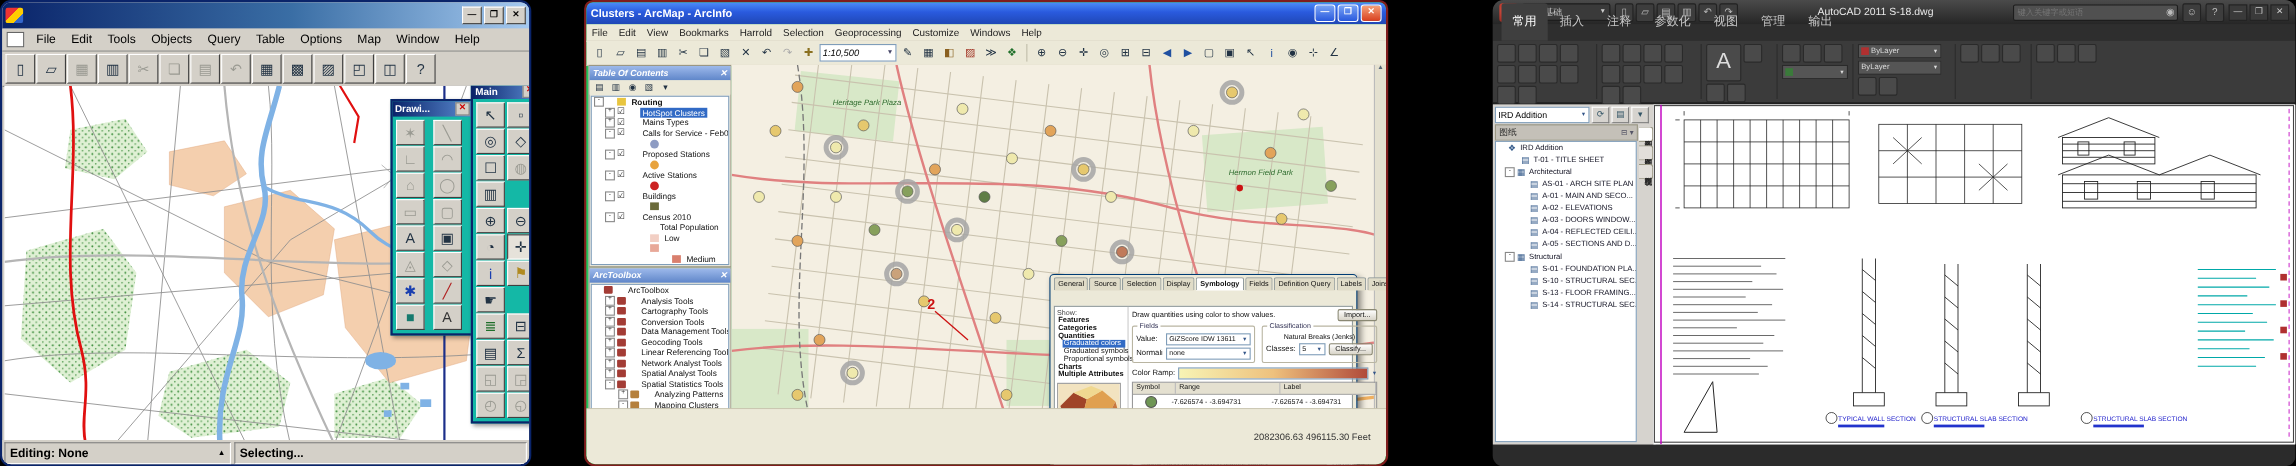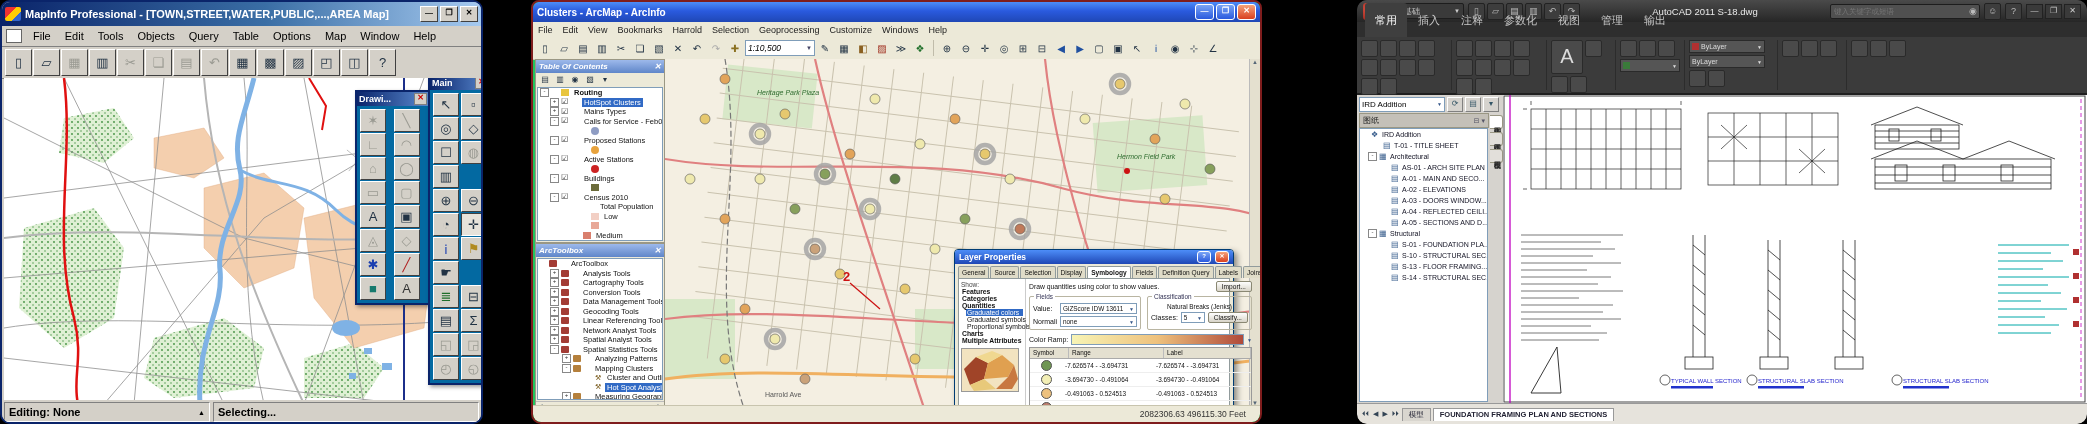--- a/index.html
+++ b/index.html
@@ -17,21 +17,21 @@
   .mi-menu{padding:0 7px;}
   .mi-toolbar{position:absolute;left:0;top:45px;right:0;height:31px;background:#d4d0c8;border-bottom:1px solid #808080;display:flex;align-items:center;padding-left:3px;gap:1px;}
   .tbtn{width:25px;height:25px;background:#d4d0c8;border:1px solid;border-color:#fff #404040 #404040 #fff;display:flex;align-items:center;justify-content:center;font-size:13px;color:#234;flex:none;}
   .tbtn.dis{color:#9a9a92;}
   .tbtn.sp{visibility:hidden;border:none;}
   .tbtn.act{border-color:#404040 #fff #fff #404040;background:#e6e2da;}
   .mi-map{position:absolute;left:2px;top:76px;width:477px;height:326px;background:#fff;overflow:hidden;}
   .mi-status{position:absolute;left:0;bottom:0;right:0;height:22px;background:#d4d0c8;display:flex;gap:3px;padding:2px 2px 0 2px;box-sizing:border-box;}
   .st-cell{border:1px solid;border-color:#808080 #fff #fff #808080;font-size:11px;font-weight:bold;padding:1px 4px;display:flex;align-items:center;white-space:nowrap;overflow:hidden;background:#d4d0c8;}
   .st-cell .ar{margin-left:auto;font-size:7px;padding-left:6px;}
-  .flt{position:absolute;background:#0369a1;border:2px solid #0a246a;box-shadow:2px 2px 4px rgba(0,0,0,.4);}
+  .flt{position:absolute;background:#14b8a6;border:2px solid #0a246a;box-shadow:2px 2px 4px rgba(0,0,0,.4);}
   .flt-title{height:14px;background:linear-gradient(to right,#0a246a,#5a8ad0);color:#fff;font-size:9px;font-weight:bold;display:flex;align-items:center;padding:0 2px;}
   .flt-x{margin-left:auto;width:11px;height:10px;background:#d4d0c8;border:1px solid #808080;color:#c00;font-size:8px;line-height:8px;text-align:center;font-weight:bold;}
   .flt-grid{display:grid;grid-template-columns:repeat(2,1fr);gap:1px;padding:3px;}
   .flt-grid .tbtn{width:24px;height:21px;}
   
   .am{left:531px;width:731px;background:#22c55e;border:2px solid #7f1d1d;border-radius:8px 8px 10px 10px;}
   .am-title{position:absolute;left:0;top:0;right:0;height:20px;background:linear-gradient(to bottom,#4d8df8,#2a5ade 45%,#1f47b5);color:#fff;font-weight:bold;font-size:10px;display:flex;align-items:center;padding:0 4px;border-radius:6px 6px 0 0;}
   .am .wbx{width:17px;height:14px;border-radius:3px;border:1px solid #fff;font-size:8px;line-height:12px;text-align:center;color:#fff;background:linear-gradient(#7aa4f5,#2a5ade);}
   .am .wbx.close{background:linear-gradient(#f5a27a,#d9401f);}
   .am-menu{position:absolute;left:0;top:20px;right:0;height:15px;background:#ece9d8;border-bottom:1px solid #c8c4ae;display:flex;align-items:center;font-size:9px;color:#222;}
@@ -57,21 +57,21 @@
   .trow .sw{width:8px;height:7px;margin-right:3px;flex:none;}
   .trow .sw.rnd{border-radius:50%;height:8px;}
   .trow .ic{width:8px;height:7px;margin-right:2px;flex:none;border-radius:1px;}
   .trow .ic:empty{background:transparent;}
   .trow .tg{width:8px;font-size:7px;margin-right:2px;flex:none;color:#7a5c1e;}
   .trow .lbl{padding:0 2px;overflow:hidden;}
   .trow .lbl.bold{font-weight:bold;}
   .hscroll{height:9px;background:#ece9d8;border-top:1px solid #bbb;flex:none;display:flex;justify-content:space-between;font-size:6px;color:#567;padding:0 2px;}
   .am-map{position:absolute;left:132px;top:0;right:10px;bottom:0;background:#f4efe2;overflow:hidden;}
   .vscroll{position:absolute;right:0;top:0;bottom:0;width:10px;background:#e4e0cf;border-left:1px solid #bbb;display:flex;flex-direction:column;justify-content:space-between;align-items:center;font-size:6px;color:#567;}
-  .am-status{position:absolute;left:0;bottom:0;right:0;height:16px;background:#ece9d8;border-top:1px solid #c8c4ae;display:flex;align-items:center;justify-content:flex-end;font-size:8.5px;color:#333;padding:0 14px;border-radius:0 0 8px 8px;}
+  .am-status{position:absolute;left:0;bottom:0;right:0;height:16px;background:#ece9d8;border-top:1px solid #c8c4ae;display:flex;align-items:center;justify-content:flex-end;font-size:8.5px;color:#333;padding:17px 14px;border-radius:0 0 8px 8px;}
   
   .dlg{position:absolute;left:421px;top:190px;width:278px;height:212px;background:#ece9d8;border:1px solid #003c74;border-radius:4px 4px 0 0;box-shadow:3px 3px 6px rgba(0,0,0,.45);font-size:7px;color:#111;}
   .dlg-title{height:14px;background:linear-gradient(to bottom,#4d8df8,#1f47b5);border-radius:3px 3px 0 0;color:#fff;font-weight:bold;font-size:8.5px;display:flex;align-items:center;padding:0 4px;}
   .dlg-title .wbx{width:12px;height:10px;font-size:6px;line-height:9px;margin-left:2px;}
   .dlg-tabs{display:flex;height:12px;margin:2px 3px 0 3px;gap:1px;}
   .dtab{background:#e0dcc8;border:1px solid #919b9c;border-bottom:none;border-radius:2px 2px 0 0;padding:0 3px;font-size:6.6px;line-height:11px;white-space:nowrap;}
   .dtab.act{background:#fff;position:relative;top:0;font-weight:bold;}
   .dlg-body{position:absolute;left:3px;right:3px;top:28px;bottom:20px;background:#fff;border:1px solid #919b9c;display:flex;}
   .dshow{width:62px;border-right:1px solid #ccc;padding:2px;}
   .dshow .hd{font-size:6.5px;color:#444;}
@@ -145,21 +145,20 @@
   svg text{font-family:"Liberation Sans",sans-serif;}
 </style>
 </head>
 <body>
 
 <div class="stage">
 
   <section class="win mi">
     <div class="mi-title">
       <span class="mi-logo"></span>
-      <span>MapInfo Professional - [TOWN,STREET,WATER,PUBLIC,...,AREA Map]</span>
       <span class="winbtns">
         <span class="wb">—</span>
         <span class="wb">❐</span>
         <span class="wb">✕</span>
       </span>
     </div>
     <div class="mi-menubar">
       <span class="mi-doc"></span>
 
     <span class="mi-menu">File</span>
@@ -499,21 +498,21 @@
               <span class="lbl">Low</span>
             </div>
 
             <div class="trow" style="padding-left: 34px;">
               <span class="exp"></span>
               <span class="chk"></span>
               <span class="sw" style="background-color: rgb(232, 168, 152);"></span>
               <span class="lbl"></span>
             </div>
 
-            <div class="trow" style="padding-left: 26px;">
+            <div class="trow" style="padding-left: 54px;">
               <span class="exp"></span>
               <span class="chk"></span>
               <span class="sw" style="background-color: rgb(217, 127, 109);"></span>
               <span class="lbl">Medium</span>
             </div>
 
             <div class="trow" style="padding-left: 34px;">
 
               <span class="chk"></span>
 
@@ -749,27 +748,20 @@
           <text x="178" y="222" font-size="13" fill="#cc1111" font-weight="bold">2</text>
           <path d="M185,224 L215,250" stroke="#cc1111" stroke-width="1.2" fill="none"></path>
         </svg>
       </div>
       <div class="vscroll">
           <span>▲</span>
           <span>▼</span>
         </div>
 
       <div class="dlg">
-        <div class="dlg-title">
-          <span>Layer Properties</span>
-          <span class="winbtns">
-            <span class="wbx" style="width:12px;height:10px;font-size:6px;line-height:9px;">?</span>
-            <span class="wbx close" style="width:12px;height:10px;font-size:6px;line-height:9px;">✕</span>
-          </span>
-        </div>
         <div class="dlg-tabs">
 
         <span class="dtab">General</span>
             <span class="dtab">Source</span>
             <span class="dtab">Selection</span>
             <span class="dtab">Display</span>
             <span class="dtab act">Symbology</span>
             <span class="dtab">Fields</span>
             <span class="dtab">Definition Query</span>
             <span class="dtab">Labels</span>
@@ -1208,25 +1200,14 @@
             <rect x="168" y="291" width="42" height="2.5"></rect>
               <rect x="255" y="291" width="46" height="2.5"></rect>
               <rect x="400" y="291" width="46" height="2.5"></rect>
           </g>
           <circle cx="162" cy="285" r="5" fill="none" stroke="#222" stroke-width="0.7"></circle>
           <circle cx="249" cy="285" r="5" fill="none" stroke="#222" stroke-width="0.7"></circle>
           <circle cx="394" cy="285" r="5" fill="none" stroke="#222" stroke-width="0.7"></circle>
         </svg>
       </div>
     </div>
-    <div class="ac-layout">
-      <span class="nav">⏴⏴</span>
-      <span class="nav">◀</span>
-      <span class="nav">▶</span>
-      <span class="nav">⏵⏵</span>
-      <span style="display:flex;gap:2px;">
-
-      <span class="ltab">模型</span>
-          <span class="ltab act">FOUNDATION FRAMING PLAN AND SECTIONS</span>
-        </span>
-    </div>
   </section>
 </div>
 
 </body></html>

